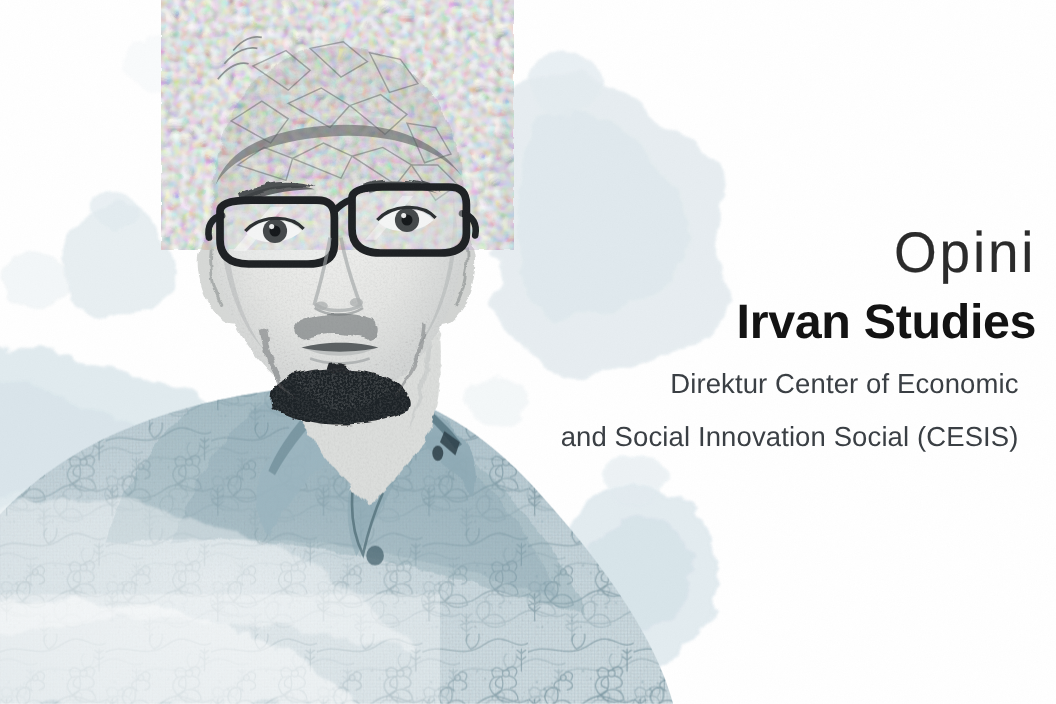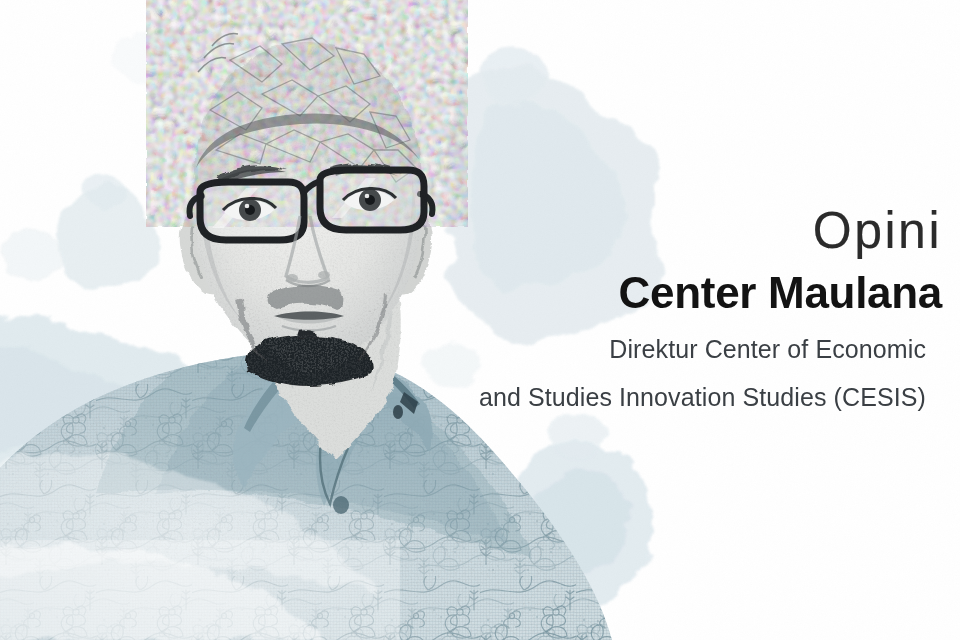--- a/index.html
+++ b/index.html
@@ -507,18 +507,18 @@
         <path d="M-30 556 C 60 534, 150 548, 230 580 C 280 602, 310 620, 326 640
                  L -30 640 Z" fill="#ffffff"></path>
       </g>
 
       <rect width="960" height="640" fill="#8e9699" filter="url(#grain)" opacity="0.10"></rect>
     </g>
   </svg>
 
   <div class="textblock">
     <div class="kicker">Opini</div>
-    <div class="name">Center Maulana</div>
+    <div class="name">Irvan Studies</div>
     <div class="roleline">Direktur Center of Economic</div>
-    <div class="roleline">and Studies Innovation Studies (CESIS)</div>
+    <div class="roleline">and Social Innovation Social (CESIS)</div>
   </div>
 
 </div>
 
 </body></html>

